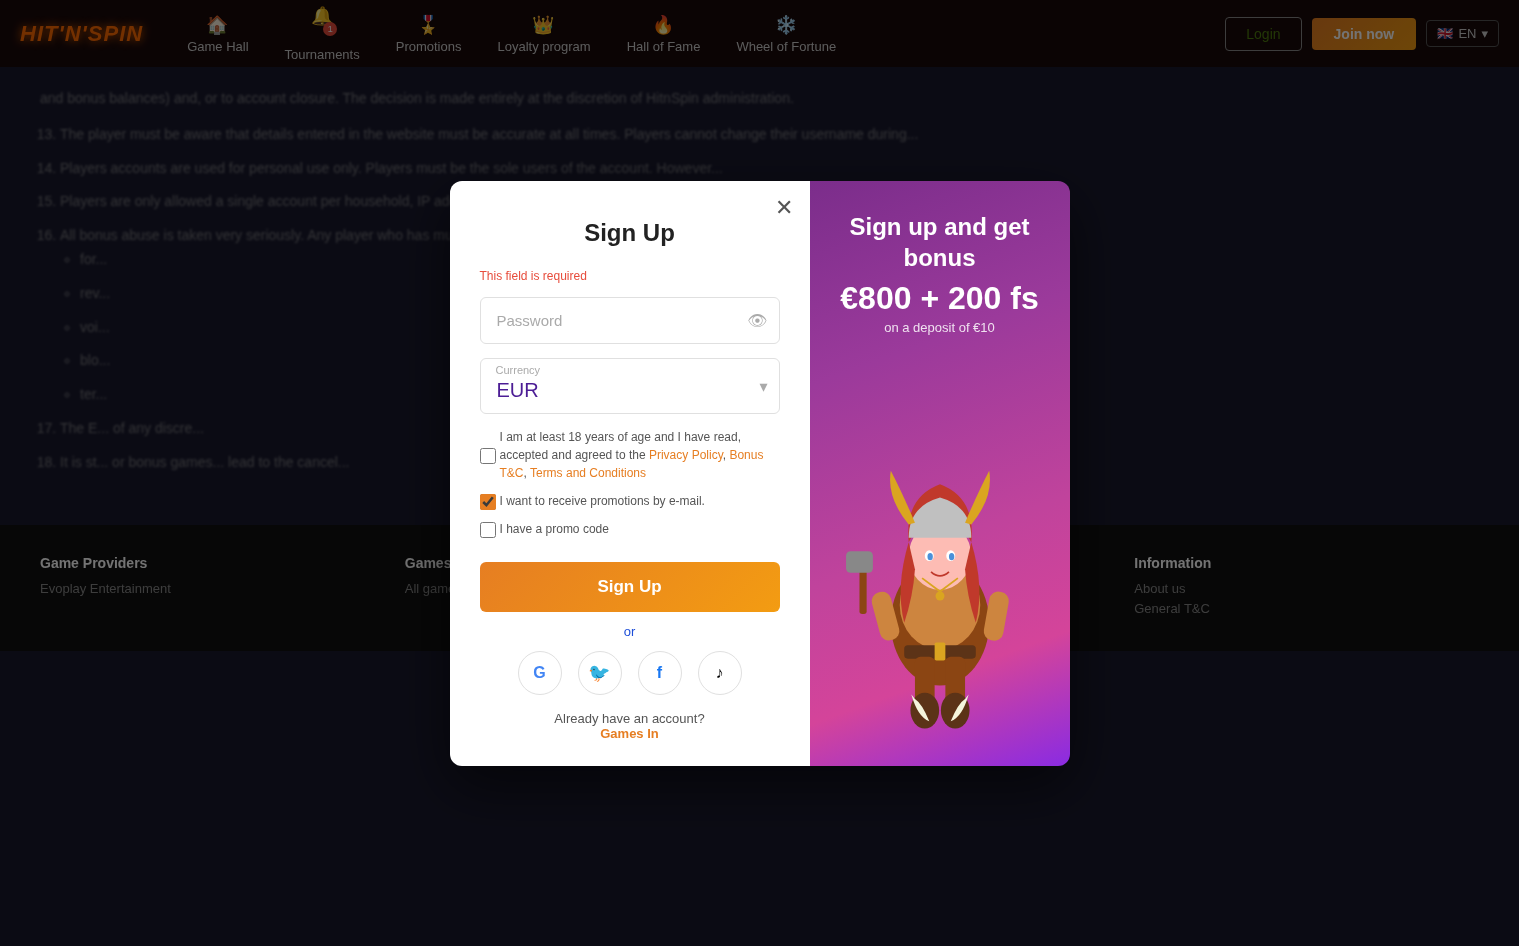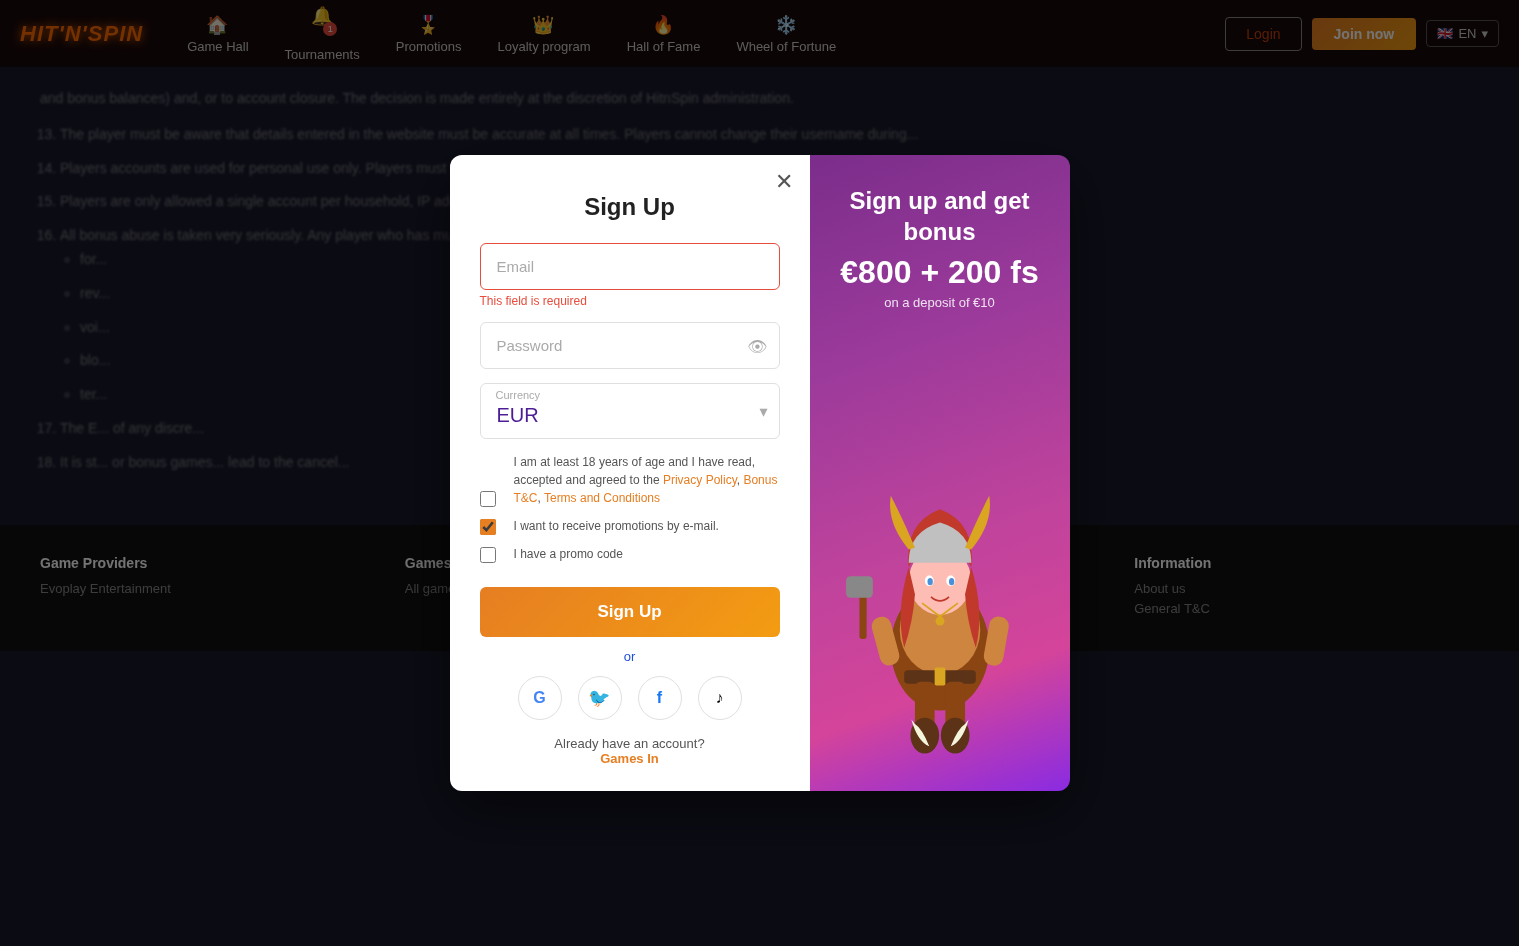--- a/index.html
+++ b/index.html
@@ -57,21 +57,21 @@
       left: 8px;
     }
     .nav-right {
       display: flex;
       align-items: center;
       gap: 10px;
     }
     .btn-login {
       background: transparent;
       border: 1px solid #888;
-      color: #c2410c;
+      color: #4d7c0f;
       padding: 8px 20px;
       border-radius: 4px;
       cursor: pointer;
       font-size: 14px;
     }
     .btn-join {
       background: linear-gradient(135deg, #e67e22, #f39c12);
       border: none;
       color: #fff;
       padding: 8px 22px;
@@ -243,22 +243,22 @@
       right: 12px;
       top: 50%;
       transform: translateY(-50%);
       color: #aaa;
       pointer-events: none;
     }
 
     
     .checkbox-group {
       display: flex;
-      align-items: flex-end;
-      gap: 18px;
+      align-items: center;
+      gap: 4px;
       margin-bottom: 10px;
     }
     .checkbox-group input[type="checkbox"] {
       width: 16px;
       height: 16px;
       margin-top: 2px;
       flex-shrink: 0;
       cursor: pointer;
       accent-color: #e67e22;
     }
@@ -451,21 +451,20 @@
 
 <div class="overlay">
   <div class="modal-container">
 
     <div class="modal-left">
       <button class="modal-close">✕</button>
       <h2 class="modal-title">Sign Up</h2>
 
       
       <div class="form-group">
-        <input type="email" class="form-input error" placeholder="Email" style="">
         <p class="error-msg">This field is required</p>
       </div>
 
       
       <div class="form-group" style="position:relative">
         <input type="password" class="form-input" placeholder="Password" style="">
         <button class="input-icon-btn">
           <span>👁</span>
         </button>
       </div>

